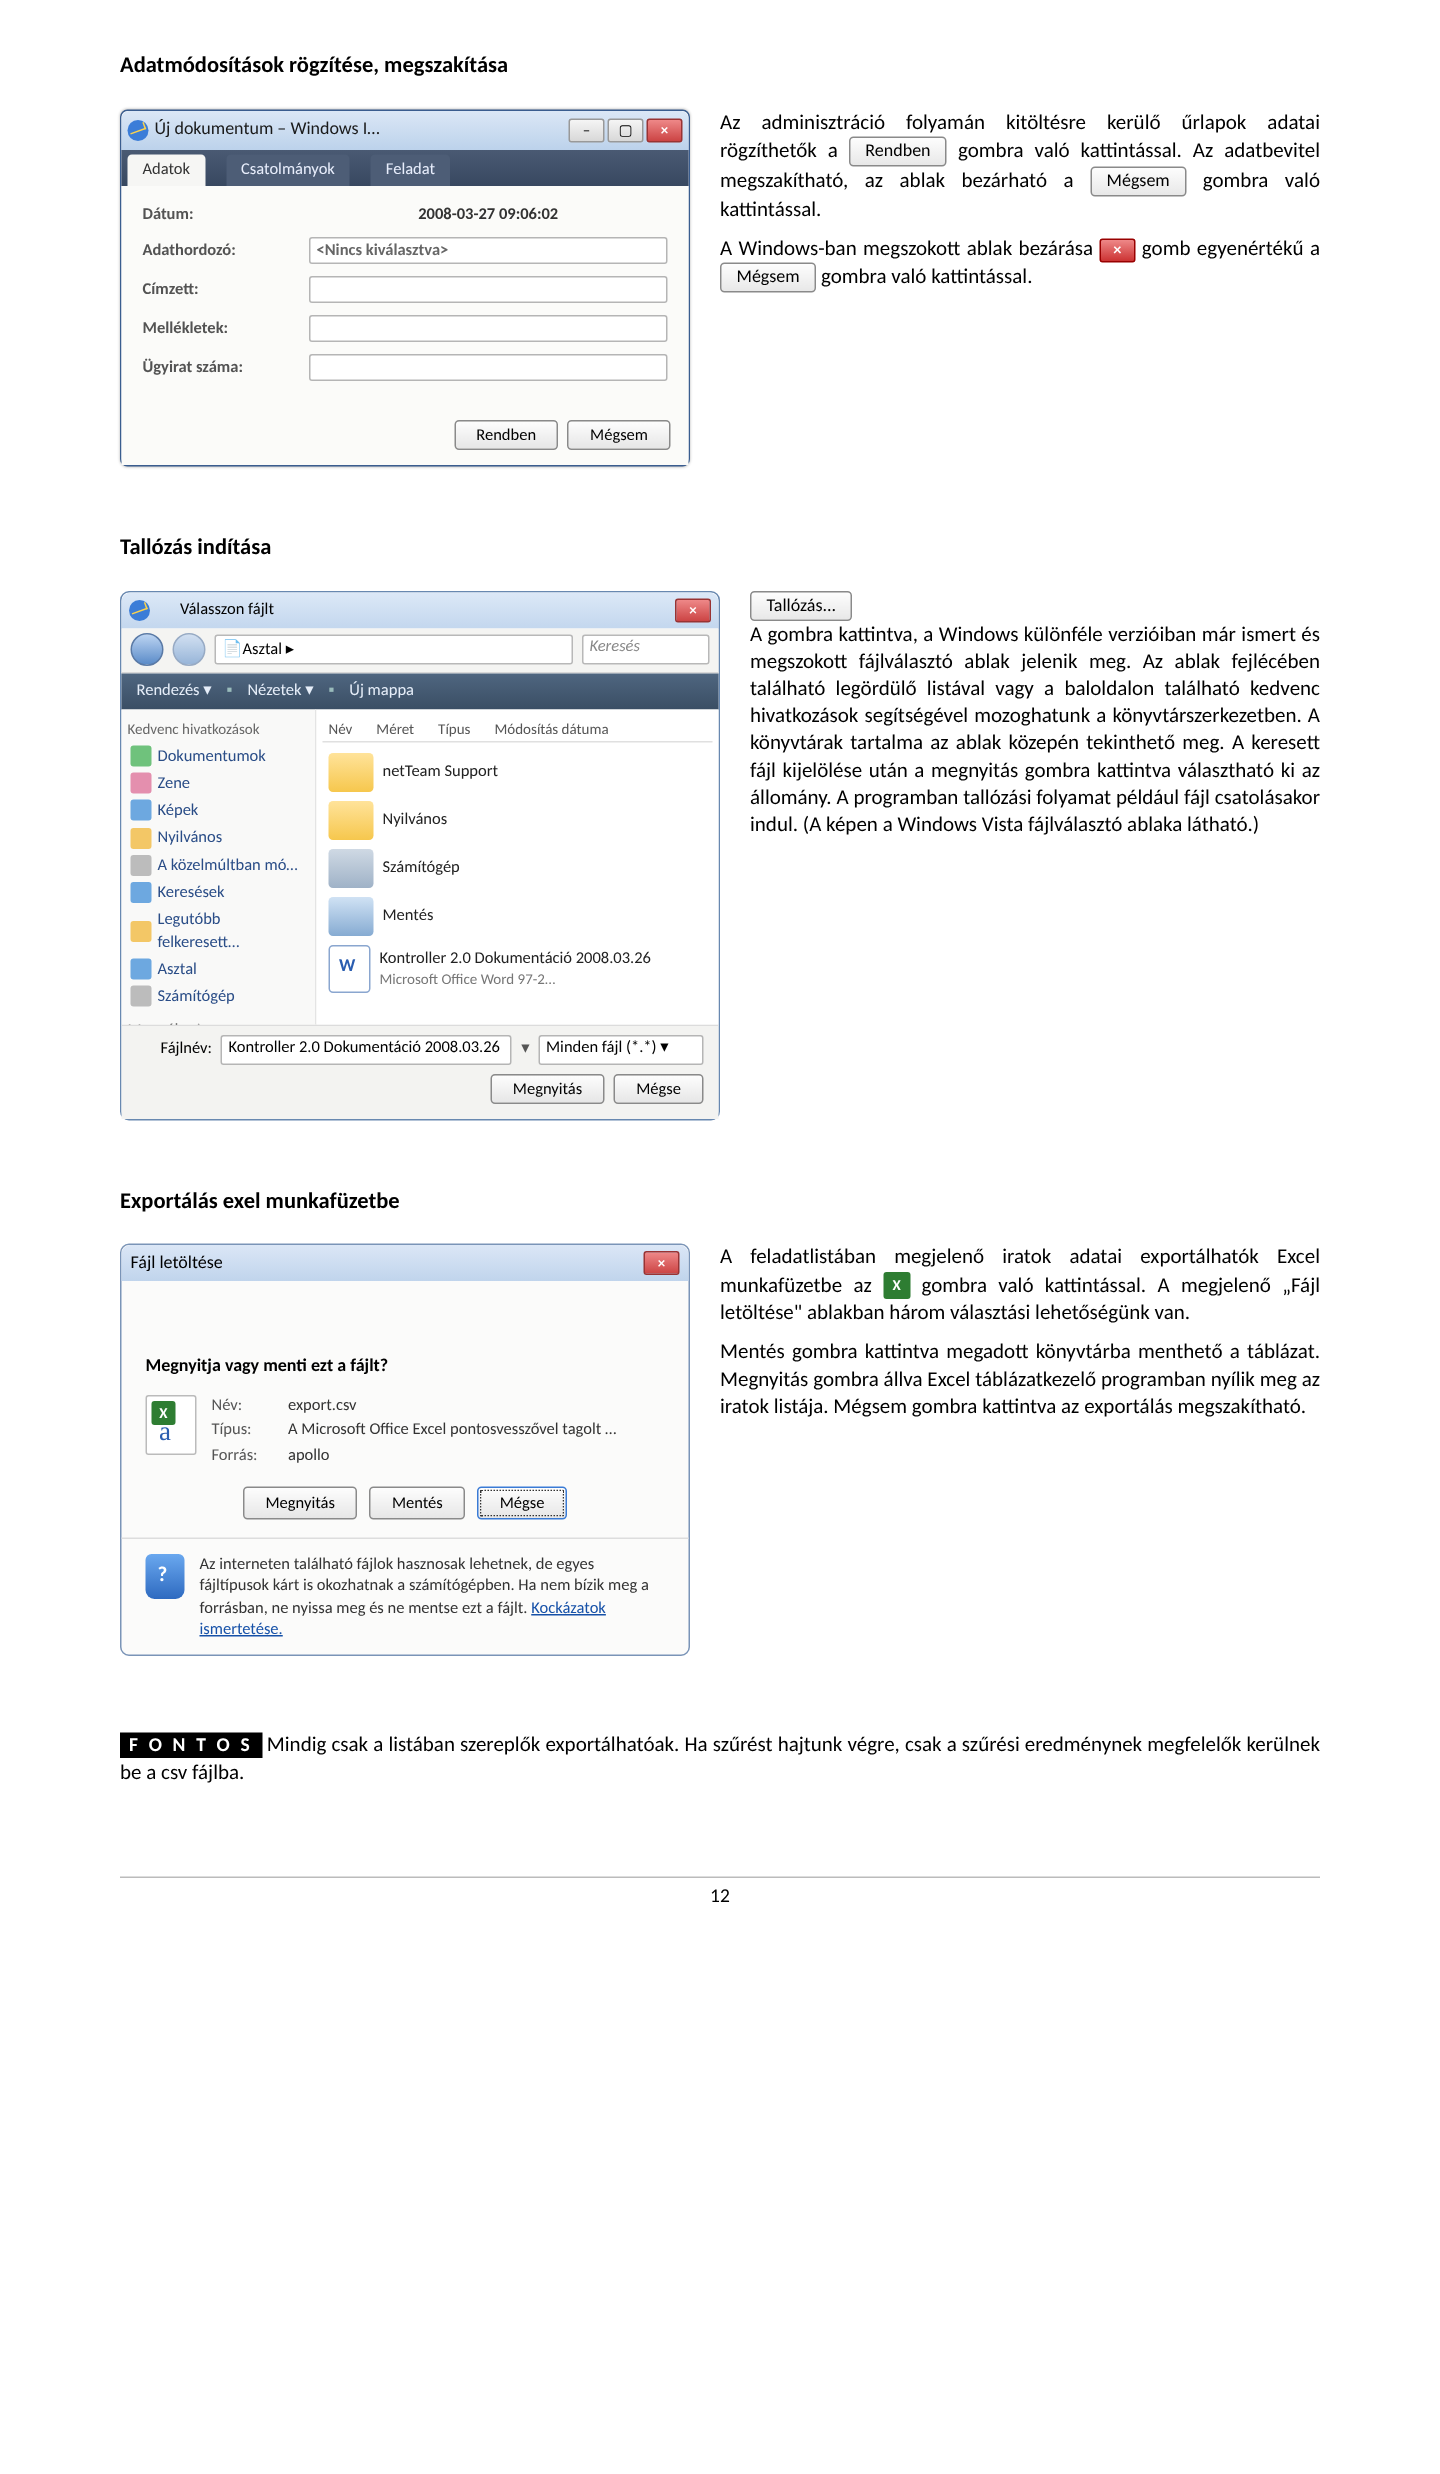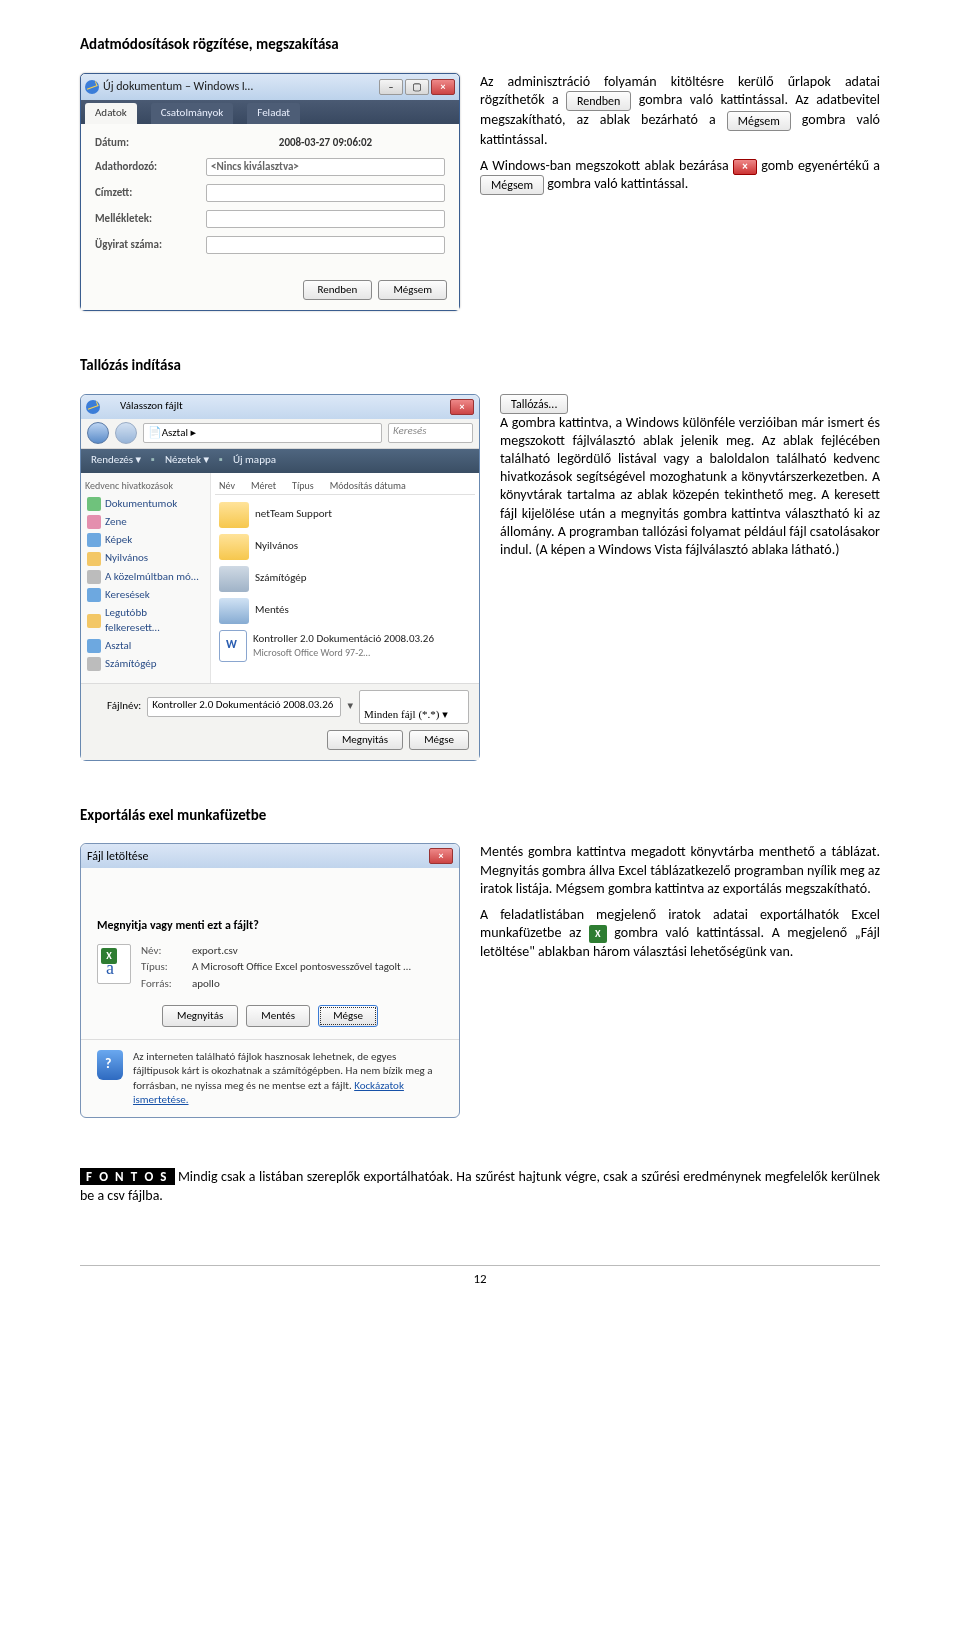--- a/index.html
+++ b/index.html
@@ -203,21 +203,21 @@
   .vmain .ficon.net { background:linear-gradient(#d0e2f4,#86abd2);}
   .vmain .ficon.word { width:28px;height:32px;background:#fff;border:1px solid #8aa6cf;}
   .vmain .ficon.word::before{content:"W";color:#2a5db0;font-weight:bold;font-size:12px;position:absolute;left:6px;top:6px;}
   .vmain .ftxt { font-size:11px; color:#222;}
   .vmain .meta { font-size:10px; color:#777;}
   .vfoot {
     padding:6px 10px 10px; background:#f3f3f1; border-top:1px solid #dcdcdc;
   }
   .vfoot .frow { display:flex; align-items:center; gap:6px; margin-bottom:6px;margin-left:16px;}
   .vfoot .fn { border:1px solid #b5b5b5; height:20px; flex:1; padding:0 4px; font-size:11px; background:#fff; border-radius:2px;}
-  .vfoot .type { border:1px solid #b5b5b5; height:20px; width:110px; padding:16px 4px; font-size:11px; background:#fff; border-radius:2px;font-family:Liberation Serif, serif;}
+  .vfoot .type { border:1px solid #b5b5b5; height:20px; width:110px; padding:0 4px; font-size:11px; background:#fff; border-radius:2px;}
   .vfoot .btns { display:flex; justify-content:flex-end; gap:6px;}
   .vfoot .bt { border:1px solid #8a8a8a; border-radius:3px; background:linear-gradient(#fdfdfd,#e6e6e6); padding:2px 14px; font-size:11px;}
   .collapse-toggle { width:14px;text-align:center;color:#555;}
 
   
   .dlwin {
     width: 380px;
     border:1px solid #7a94b7;
     border-radius:6px;
     font-size:12px;
@@ -478,26 +478,26 @@
             <div class="shield"></div>
             <div>
               <span>Az interneten található fájlok hasznosak lehetnek, de egyes fájltípusok kárt is okozhatnak a számítógépben. Ha nem bízik meg a forrásban, ne nyissa meg és ne mentse ezt a fájlt. </span>
               <a href="#">Kockázatok ismertetése.</a>
             </div>
           </div>
         </div>
       </div>
     </div>
     <div class="rightcol">
-      <p>Mentés gombra kattintva megadott könyvtárba menthető a táblázat. Megnyitás gombra állva Excel táblázatkezelő programban nyílik meg az iratok listája. Mégsem gombra kattintva az exportálás megszakítható.</p>
       <p>
         <span>A feladatlistában megjelenő iratok adatai exportálhatók Excel munkafüzetbe az </span>
         <span class="excel-icon">X</span>
         <span> gombra való kattintással. A megjelenő „Fájl letöltése" ablakban három választási lehetőségünk van.</span>
       </p>
+      <p>Mentés gombra kattintva megadott könyvtárba menthető a táblázat. Megnyitás gombra állva Excel táblázatkezelő programban nyílik meg az iratok listája. Mégsem gombra kattintva az exportálás megszakítható.</p>
     </div>
   </div>
 
   <div class="footer-note">
     <p>
       <span class="fontos">F O N T O S</span>
       <span> Mindig csak a listában szereplők exportálhatóak. Ha szűrést hajtunk végre, csak a szűrési eredménynek megfelelők kerülnek be a csv fájlba.</span>
     </p>
   </div>
 

